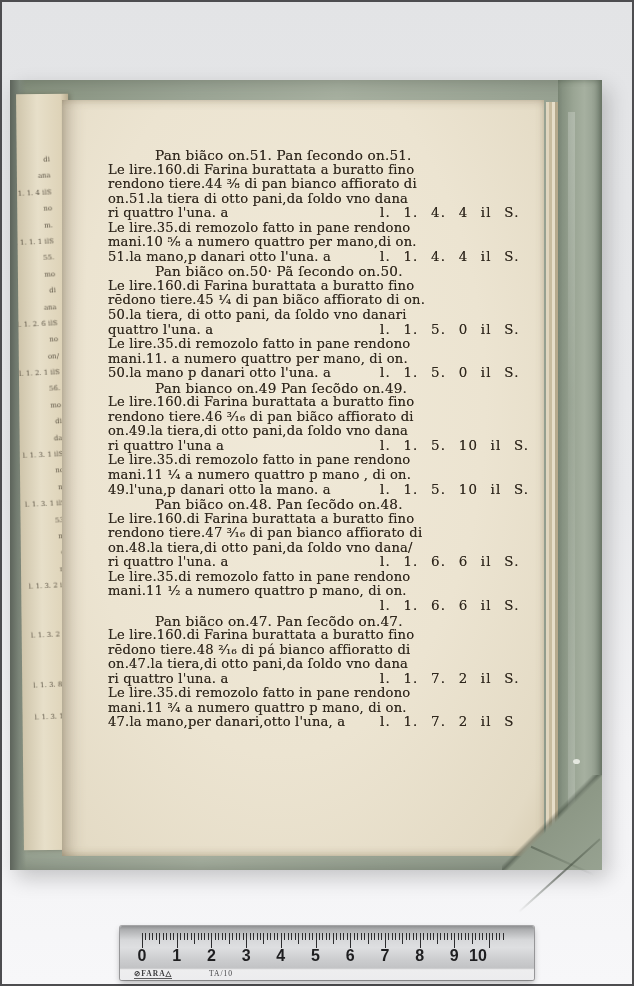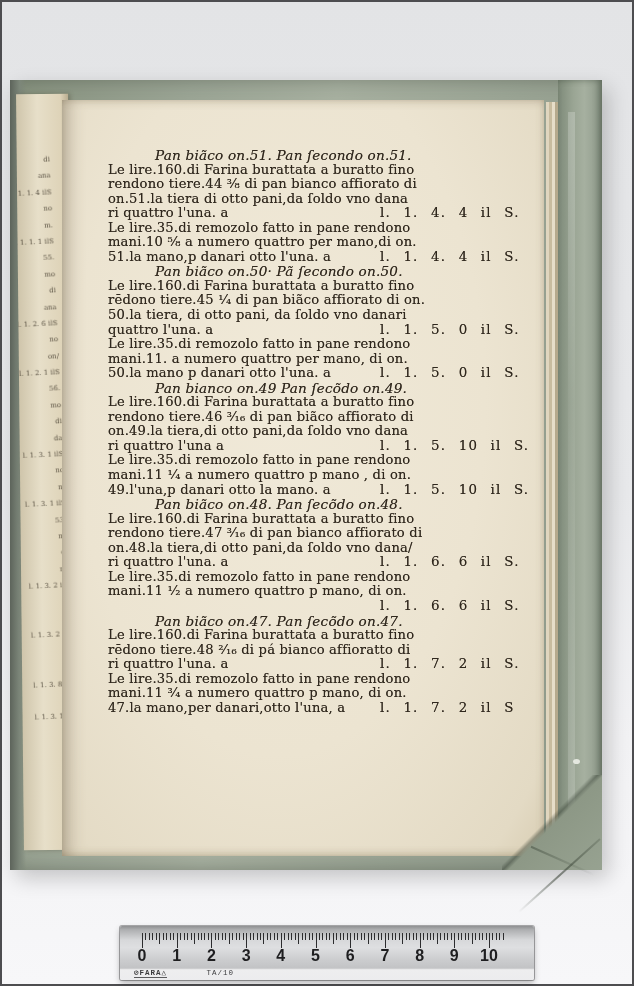--- a/index.html
+++ b/index.html
@@ -56,34 +56,34 @@
         transform:rotate(-42deg);transform-origin:right center;}
   .crease2{position:absolute;left:26px;bottom:8px;width:70px;height:2px;
         background:linear-gradient(90deg,rgba(45,55,42,.4),transparent);
         transform:rotate(24deg);}
 
   
   .text-block{position:absolute;left:46px;top:48px;width:372px;color:#2f271d;
         text-shadow:0 0 .4px rgba(47,39,29,.6);}
   .heading,.line{height:14.55px;line-height:14.55px;font-size:13.1px;
         white-space:nowrap;position:relative;letter-spacing:.2px;}
-  .heading{padding-left:47px;font-size:13.6px;font-style:italic;}
+  .heading{padding-left:47px;font-size:13.6px;}
   .price{position:absolute;left:272px;top:0;white-space:nowrap;
         word-spacing:7px;letter-spacing:1.2px;font-size:13.4px;}
 
   
   .ruler{position:absolute;left:118px;top:924px;width:414px;height:54px;border-radius:2px;
         background:linear-gradient(180deg,#8f9092 0%,#aeafb1 7%,#d7d8da 26%,#dedfe1 40%,#cccdcf 62%,#c2c3c5 78%,#eeeeef 81%,#ececee 100%);
         box-shadow:0 3px 6px rgba(0,0,0,.28), 0 0 0 1px rgba(110,110,112,.55);}
   .tick{position:absolute;top:7px;width:1px;background:#2c2c2e;}
   .rnum{position:absolute;top:21px;transform:translateX(-50%);
         font-family:"Liberation Sans",sans-serif;font-weight:bold;
         font-size:16px;color:#1e1e20;}
   .brand-row{position:absolute;left:14px;bottom:1px;height:11px;line-height:11px;
-        font-family:Liberation Mono, monospace;font-size:7.5px;color:#3c3c3e;
+        font-family:Liberation Serif, serif;font-size:7.5px;color:#3c3c3e;
         letter-spacing:1px;}
   .brand-row .brand{font-weight:bold;border-bottom:1px solid #5a5a5c;margin-right:34px;}
 </style>
 </head>
 <body>
 
 <div class="photo">
 
   <div class="book">
     <div class="cover"></div>
@@ -159,20 +159,21 @@
           <div class="line"><span>Le lire.160.di Farina burattata a buratto fino</span></div>
           <div class="line"><span>rendono tiere.47 ³⁄₁₆ di pan bianco affiorato di</span></div>
           <div class="line"><span>on.48.la tiera,di otto pani,da ſoldo vno dana/</span></div>
           <div class="line"><span>ri quattro l'una. a</span><span class="price">l. 1. 6. 6 il S.</span></div>
           <div class="line"><span>Le lire.35.di remozolo fatto in pane rendono</span></div>
           <div class="line"><span>mani.11 ¹⁄₂ a numero quattro p mano, di on.</span></div>
           <div class="line"><span class="price">l. 1. 6. 6 il S.</span></div>
           <div class="heading">Pan biãco on.47. Pan ſecõdo on.47.</div>
           <div class="line"><span>Le lire.160.di Farina burattata a buratto fino</span></div>
           <div class="line"><span>rēdono tiere.48 ²⁄₁₆ di pá bianco affioratto di</span></div>
+          <div class="line"><span>on.47.la tiera,di otto pani,da ſoldo vno dana</span></div>
           <div class="line"><span>ri quattro l'una. a</span><span class="price">l. 1. 7. 2 il S.</span></div>
           <div class="line"><span>Le lire.35.di remozolo fatto in pane rendono</span></div>
           <div class="line"><span>mani.11 ³⁄₄ a numero quattro p mano, di on.</span></div>
           <div class="line"><span>47.la mano,per danari,otto l'una, a</span><span class="price">l. 1. 7. 2 il S</span></div>
         </div>
     </div>
 
     <div class="stack s1"></div>
     <div class="stack s2"></div>
     <div class="stack s3"></div>
@@ -300,21 +301,21 @@
         <span class="rnum" style="left: 22px;">0</span>
         <span class="rnum" style="left: 56.7px;">1</span>
         <span class="rnum" style="left: 91.4px;">2</span>
         <span class="rnum" style="left: 126.1px;">3</span>
         <span class="rnum" style="left: 160.8px;">4</span>
         <span class="rnum" style="left: 195.5px;">5</span>
         <span class="rnum" style="left: 230.2px;">6</span>
         <span class="rnum" style="left: 264.9px;">7</span>
         <span class="rnum" style="left: 299.6px;">8</span>
         <span class="rnum" style="left: 334.3px;">9</span>
-        <span class="rnum" style="left: 369px;">10</span>
+        <span class="rnum" style="left: 358px;">10</span>
       </div>
     <div class="brand-row">
       <span class="brand">⊘FARA△</span>
       <span class="model">TA/10</span>
     </div>
   </div>
 
 </div>
 
 </body></html>

